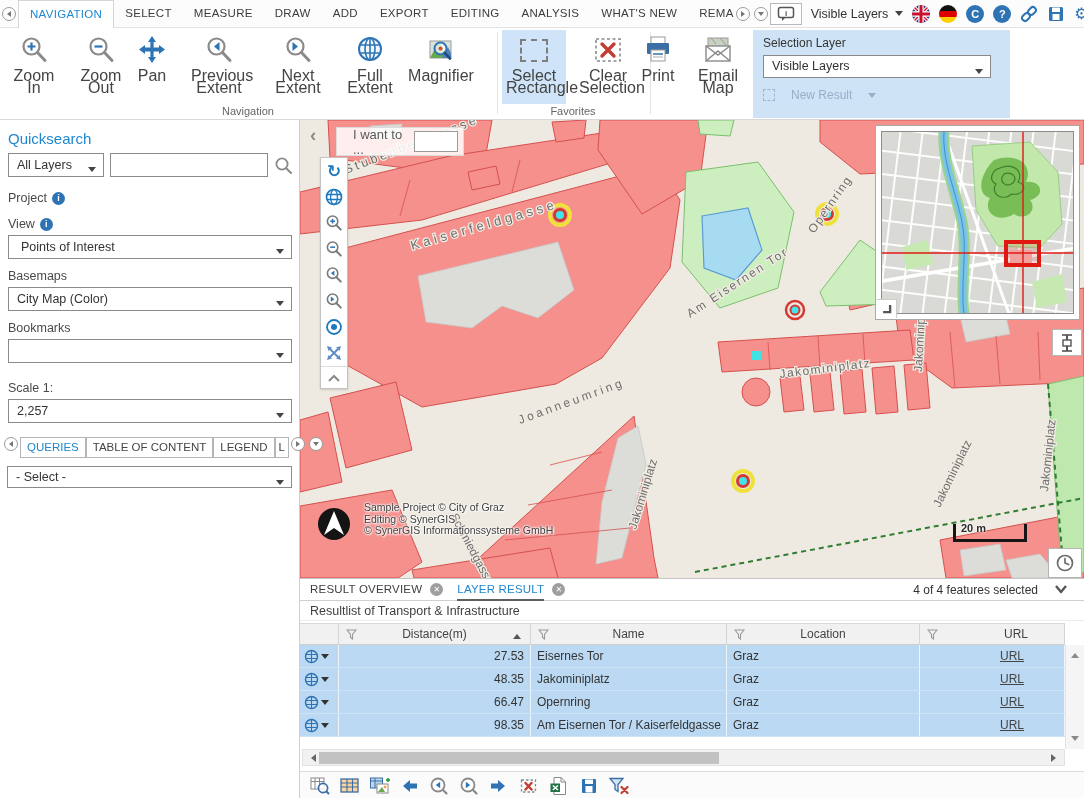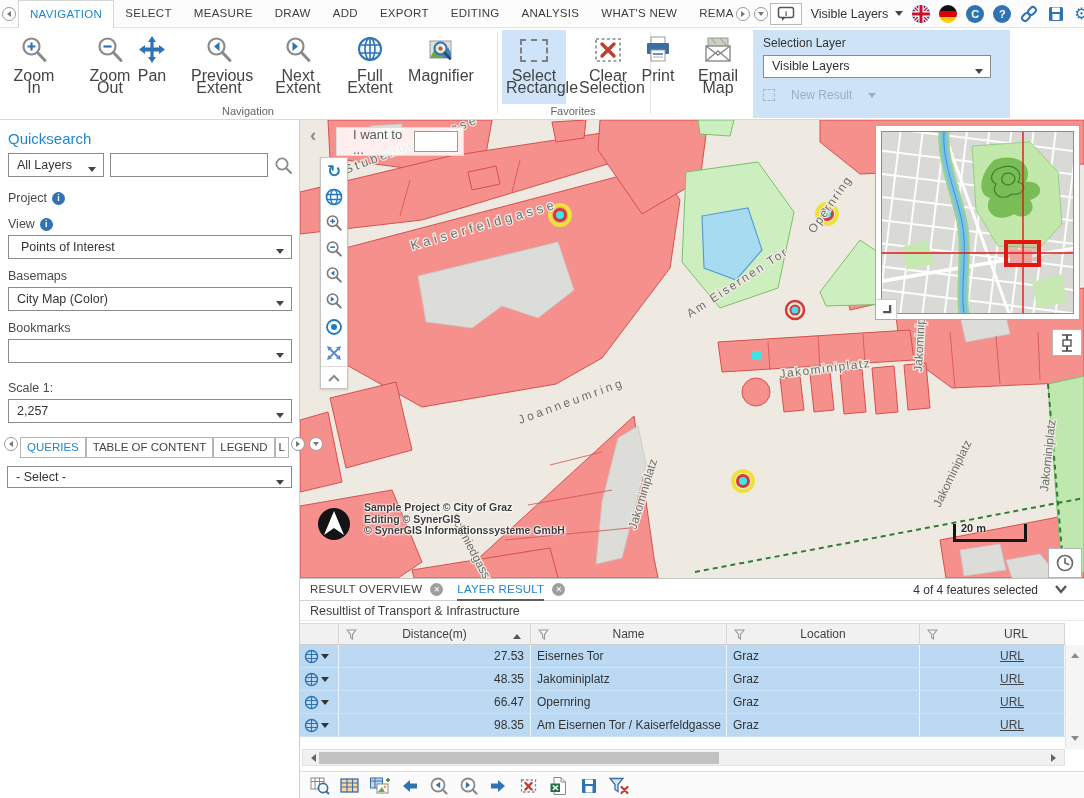--- a/index.html
+++ b/index.html
@@ -42,21 +42,21 @@
 .sb-tabs{display:flex;align-items:flex-start;margin:14px 0 0 2px}
 .sb-tab{border:1px solid #b5b5b5;height:21px;line-height:19px;padding:0 6px;font-size:11.5px;color:#444;background:#fff;white-space:nowrap}
 .sb-tab.active{color:#1E87CE}
 
 .map{position:absolute;left:300px;top:120px;width:784px;height:458px;overflow:hidden;background:#EFEAE1}
 .sl{font-size:12px;fill:#6e6e6e;paint-order:stroke;stroke:#f1ece3;stroke-width:2.5px}
 .mapbtn{position:absolute;background:#fff;border:1px solid #b5b5b5;display:flex;align-items:center;justify-content:center}
 .vtool{position:absolute;left:20px;top:37px;width:28px;background:#fff;border:1px solid #c3c3c3;box-shadow:0 1px 2px rgba(0,0,0,.15);display:flex;flex-direction:column;align-items:center;z-index:5}
 .vtool .vt{height:26px;display:flex;align-items:center;justify-content:center;width:100%}
 .iwt{position:absolute;left:36px;top:7px;width:128px;height:29px;background:rgba(255,255,255,.85);border:1px solid #dcdcdc;display:flex;align-items:center;z-index:4}
-.attrib{position:absolute;left:64px;top:382px;font-size:10.5px;font-weight:bold;color:#3d3d3d;line-height:11.5px;text-shadow:0 0 2px #fff,0 0 2px #fff,0 0 3px #fff,1px 1px 2px #fff}
+.attrib{position:absolute;left:64px;top:382px;font-size:10.5px;font-weight:normal;color:#3d3d3d;line-height:11.5px;text-shadow:0 0 2px #fff,0 0 2px #fff,0 0 3px #fff,1px 1px 2px #fff}
 .scalebar{position:absolute;left:653px;top:404px;width:74px;height:18px;border-left:3px solid #151515;border-right:3px solid #151515;border-bottom:3px solid #151515}
 .scalebar span{position:absolute;left:5px;top:-2px;font-size:11px;font-weight:bold;color:#2b2b2b;text-shadow:0 0 2px #fff,0 0 2px #fff}
 .overview{position:absolute;left:575px;top:5px;width:205px;height:195px;background:#fff;border:1px solid #a9a9a9;z-index:6}
 .ovmap{position:absolute;left:5px;top:5px;width:193px;height:183px;border:1px solid #8c8c8c;overflow:hidden}
 .ovcorner{position:absolute;left:1px;bottom:1px;width:20px;height:19px;background:#fff;border-top:1px solid #ccc;border-right:1px solid #ccc;display:flex;align-items:center;justify-content:center}
 
 .results{position:absolute;left:300px;top:578px;width:784px;height:220px;background:#fff;border-top:1px solid #c5c5c5;z-index:20}
 .rtabs{position:absolute;top:0;left:0;right:0;height:22px;display:flex;align-items:center;border-bottom:1px solid #d0d0d0;background:#fff;padding-left:10px}
 .rtab{font-size:11.5px;color:#3f3f3f;letter-spacing:.2px;line-height:21px;height:22px;white-space:nowrap}
 .rtab.active{color:#1E87CE;border-bottom:2px solid #5f5f5f}
@@ -164,21 +164,21 @@
   <div class="rbtn" style="left:8px;width:52px">
     <div class="ric">
         <svg width="30" height="30" viewBox="0 0 30 30">
           <circle cx="12.5" cy="11.5" r="8" fill="#fff" stroke="#8a8a8a" stroke-width="2.2"></circle>
           <path d="M12.5,7.5 V15.5 M8.5,11.5 H16.5" stroke="#2E74B5" stroke-width="2.2"></path>
           <line x1="18.5" y1="17.5" x2="26" y2="25.5" stroke="#8a8a8a" stroke-width="3" stroke-linecap="round"></line>
         </svg>
       </div>
     <div class="rlb">Zoom In</div>
   </div>
-  <div class="rbtn" style="left:79px;width:62px">
+  <div class="rbtn" style="left:70px;width:62px">
     <div class="ric">
         <svg width="30" height="30" viewBox="0 0 30 30">
           <circle cx="12.5" cy="11.5" r="8" fill="#fff" stroke="#8a8a8a" stroke-width="2.2"></circle>
           <path d="M8.5,11.5 H16.5" stroke="#2E74B5" stroke-width="2.2"></path>
           <line x1="18.5" y1="17.5" x2="26" y2="25.5" stroke="#8a8a8a" stroke-width="3" stroke-linecap="round"></line>
         </svg>
       </div>
     <div class="rlb">Zoom Out</div>
   </div>
   <div class="rbtn" style="left:128px;width:48px">

